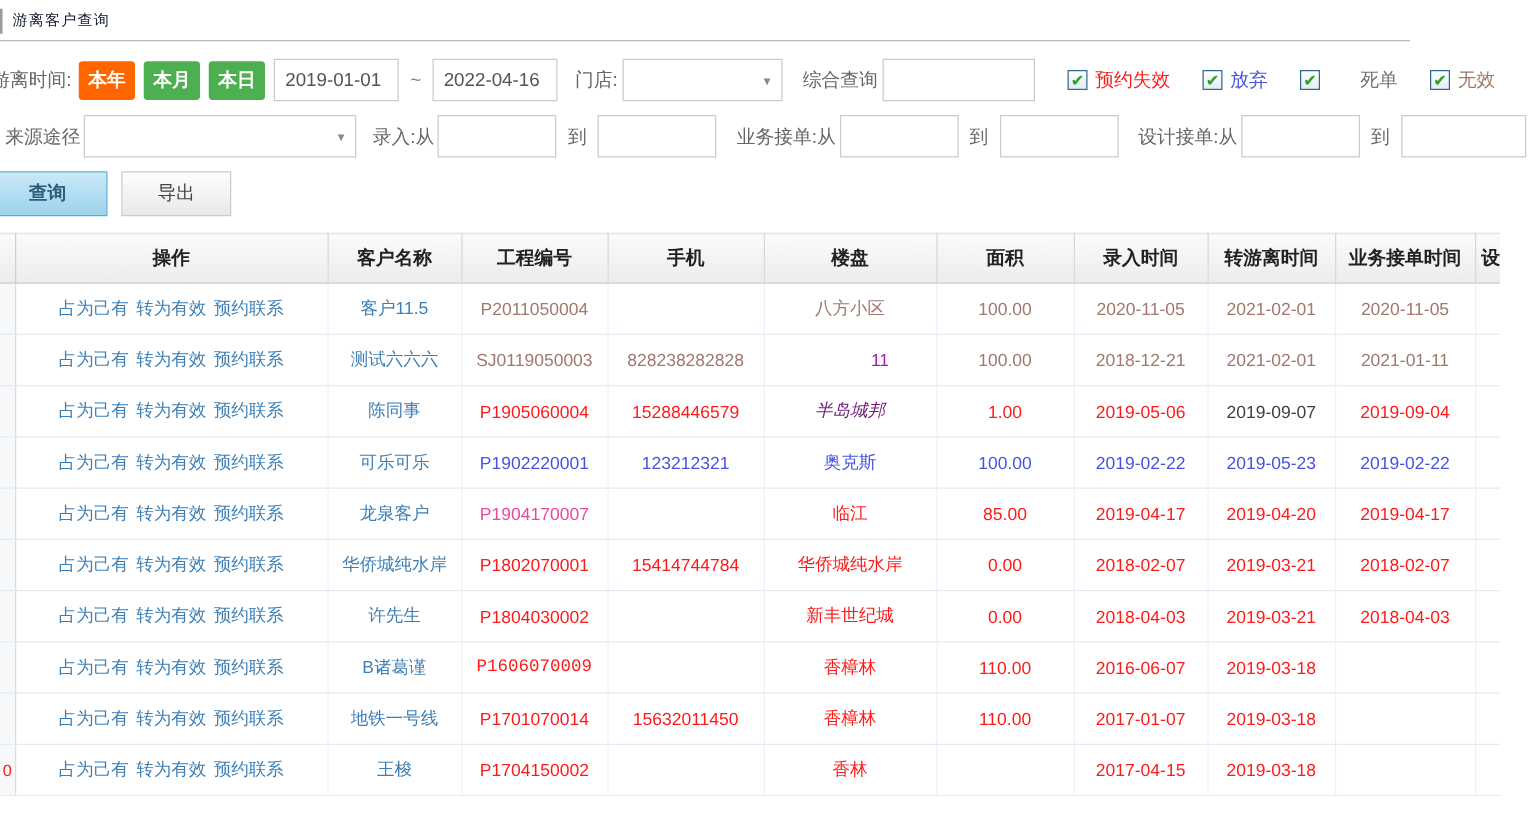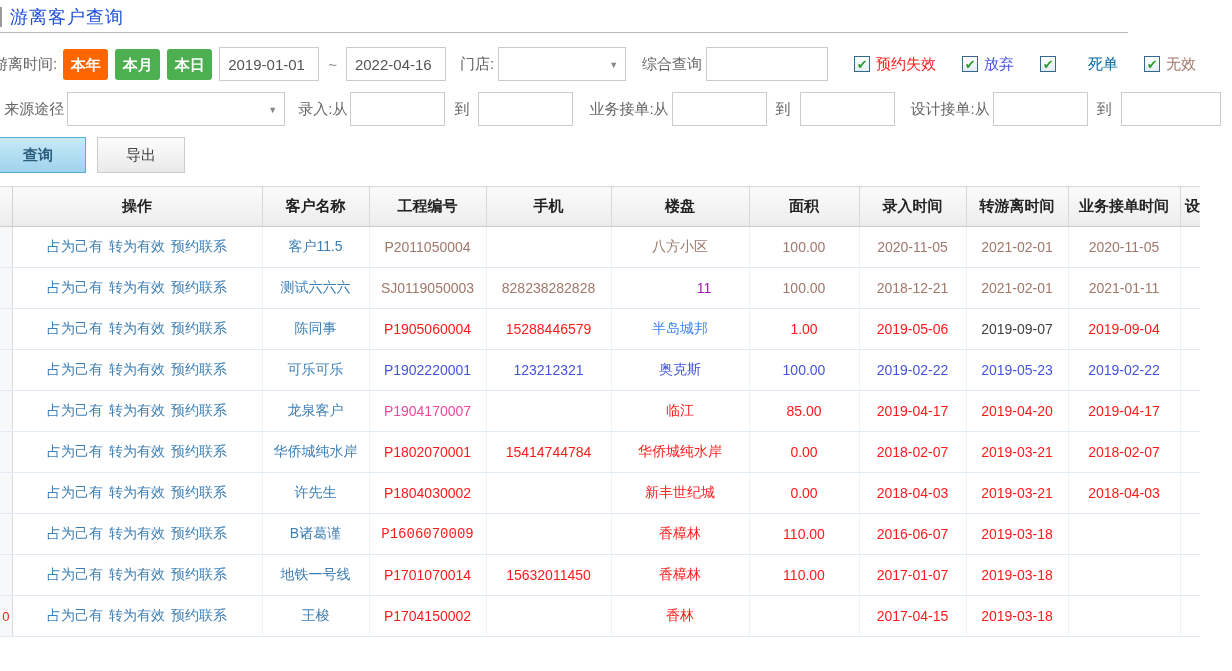--- a/index.html
+++ b/index.html
@@ -3,21 +3,21 @@
 <meta charset="utf-8">
 <style>
   * { margin:0; padding:0; box-sizing:border-box; }
   html,body { background:#fff; }
   body { font-family:"Liberation Sans","DejaVu Sans",sans-serif; }
   #canvas { position:relative; width:1232px; height:671px; background:#fff; overflow:hidden; }
 
   
   .title-bar { position:relative; height:33px; display:flex; align-items:center; padding-left:10px; }
   .title-accent { position:absolute; left:0; top:7px; width:2px; height:20px; background:#9a9a9a; }
-  .title-text { font-size:18px; color:#1d4ed8; letter-spacing:1px; }
+  .title-text { font-size:12px; color:#0f172a; letter-spacing:1px; }
   .title-underline { position:absolute; left:0; bottom:0; width:1128px; height:1px; background:#b8b8b8; }
 
   
   .filter-row { display:flex; align-items:center; white-space:nowrap; }
   .row1 { margin-top:12px; height:38px; }
   .row2 { margin-top:7px; height:38px;justify-content:center; }
   .flabel { font-size:15px; color:#666; }
   .quick-btn { width:45px; height:31px; border:none; border-radius:3px; color:#fff;
                font-size:15px; font-weight:bold; margin-right:7px; cursor:pointer;
                font-family:inherit; line-height:31px; text-align:center; }
@@ -91,21 +91,21 @@
         <span class="chk-group">
           <span class="chk-box">
             <span class="tick">✔</span>
           </span>
           <span class="chk-label" style="color: rgb(69, 83, 224);">放弃</span>
         </span>
         <span class="chk-group">
           <span class="chk-box">
             <span class="tick">✔</span>
           </span>
-          <span class="chk-label" style="color: #0369a1; margin-left: 32px;">死单</span>
+          <span class="chk-label" style="color: #737373; margin-left: 32px;">死单</span>
         </span>
         <span class="chk-group">
           <span class="chk-box">
             <span class="tick">✔</span>
           </span>
           <span class="chk-label" style="color: rgb(160, 120, 108);">无效</span>
         </span>
       </span>
   </div>
 
@@ -191,21 +191,21 @@
     <td class="c-biz" style="color: rgb(160, 120, 108);">2021-01-11</td>
     <td class="c-design" style="color: rgb(160, 120, 108);">2020-11</td>
   </tr>
 
   <tr>
     <td class="c-sliver" style="color: rgb(255, 26, 26);"></td>
     <td class="c-ops"><a class="oplink">占为己有</a><a class="oplink">转为有效</a><a class="oplink">预约联系</a></td>
     <td class="c-name"><a class="namelink">陈同事</a></td>
     <td class="c-proj" style="color: rgb(255, 26, 26);">P1905060004</td>
     <td class="c-phone" style="color: rgb(255, 26, 26);">15288446579</td>
-    <td class="c-bld" style="color: #3b82f6;">半岛城邦</td>
+    <td class="c-bld" style="color: #701a75; font-style: italic;">半岛城邦</td>
     <td class="c-area" style="color: rgb(255, 26, 26);">1.00</td>
     <td class="c-entry" style="color: rgb(255, 26, 26);">2019-05-06</td>
     <td class="c-float" style="color: #404040;">2019-09-07</td>
     <td class="c-biz" style="color: rgb(255, 26, 26);">2019-09-04</td>
     <td class="c-design" style="color: rgb(255, 26, 26);">2019-09</td>
   </tr>
 
   <tr>
     <td class="c-sliver" style="color: rgb(69, 83, 224);"></td>
     <td class="c-ops"><a class="oplink">占为己有</a><a class="oplink">转为有效</a><a class="oplink">预约联系</a></td>

